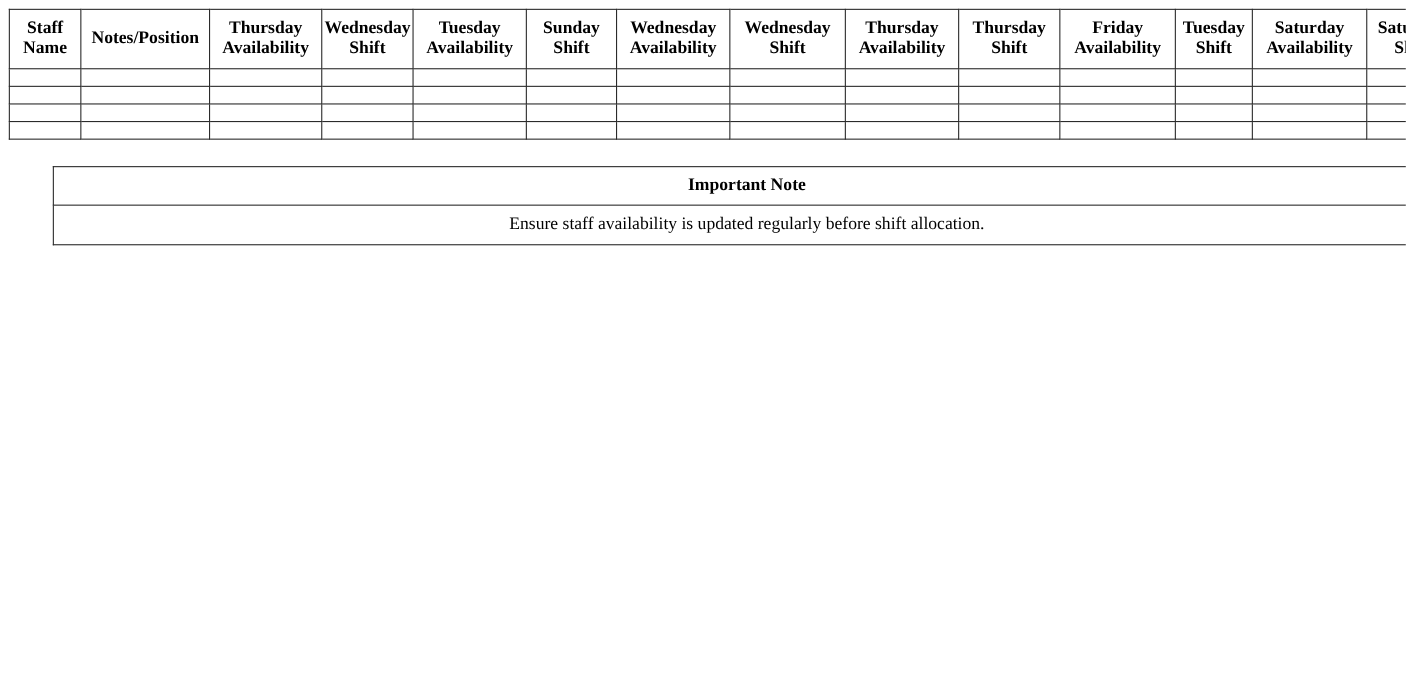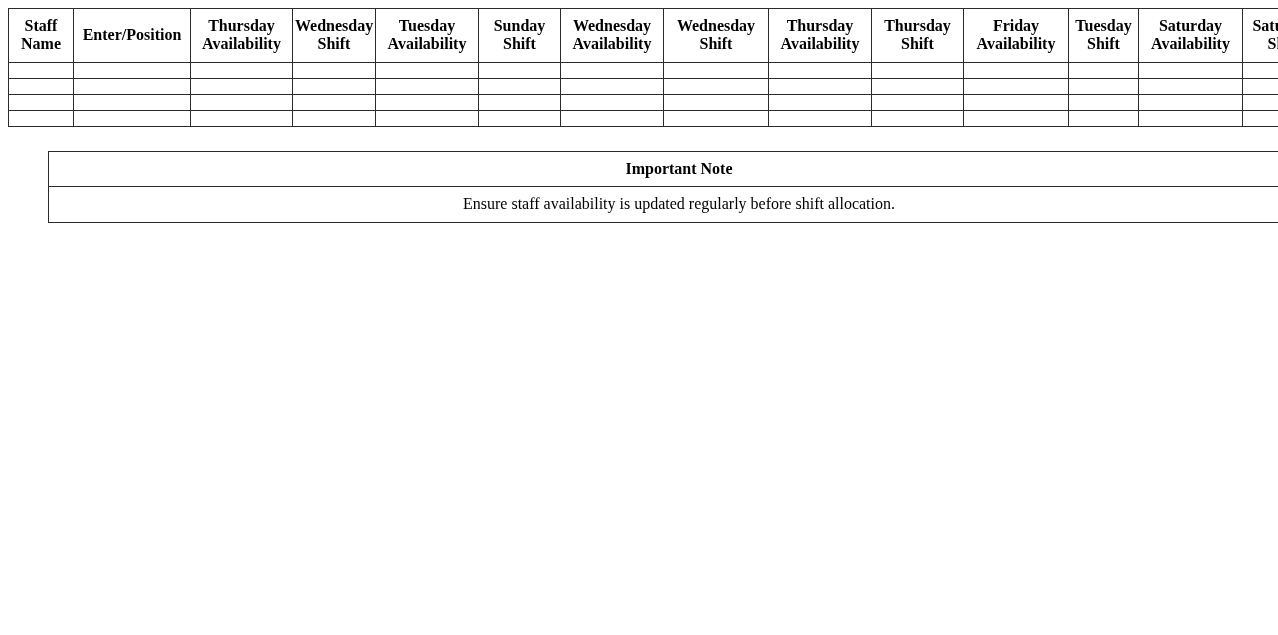--- a/index.html
+++ b/index.html
@@ -74,21 +74,21 @@
         <col style="width: 103px;">
         <col style="width: 92px;">
         <col style="width: 105px;">
         <col style="width: 70px;">
         <col style="width: 104px;">
         <col style="width: 83px;">
       </colgroup>
     <thead>
       <tr id="schedule-header-row">
           <th>Staff Name</th>
-          <th>Enter/Position</th>
+          <th>Notes/Position</th>
           <th>Thursday Availability</th>
           <th>Wednesday Shift</th>
           <th>Tuesday Availability</th>
           <th>Sunday Shift</th>
           <th>Wednesday Availability</th>
           <th>Wednesday Shift</th>
           <th>Thursday Availability</th>
           <th>Thursday Shift</th>
           <th>Friday Availability</th>
           <th>Tuesday Shift</th>

